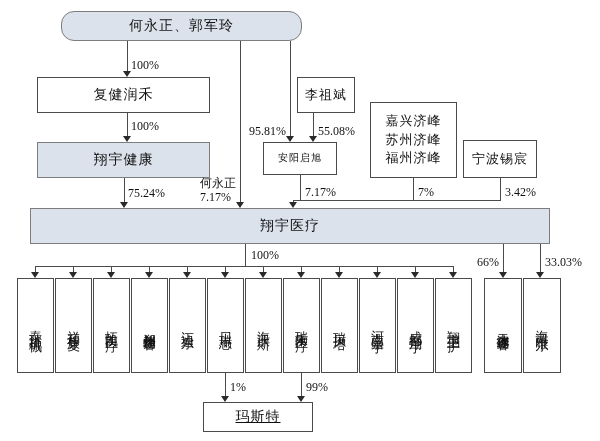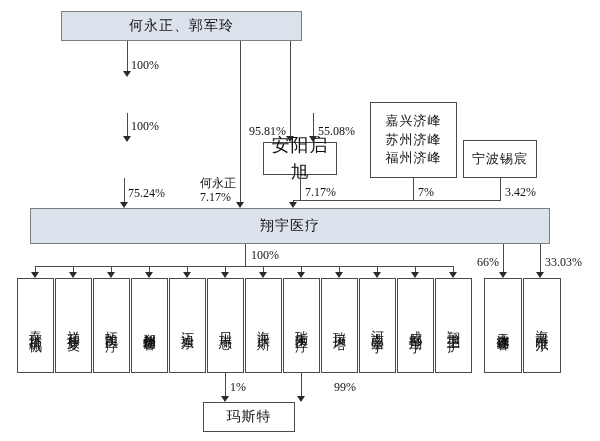--- a/index.html
+++ b/index.html
@@ -25,26 +25,29 @@
   .ar{position:absolute;width:0;height:0;border-left:4px solid transparent;
       border-right:4px solid transparent;border-top:6px solid #2a2a2a;}
   .pct{position:absolute;font-size:12px;white-space:pre-line;line-height:14px;color:#111;}
   .ra{}
 </style>
 </head>
 <body>
 
 <div id="canvas">
 
-  <div class="box gray" style="left:61px;top:11px;width:241px;height:30px;">何永正、郭军玲</div>
+  <div class="box gray" style="left:61px;top:11px;width:241px;height:30px;border-radius:13px;">何永正、郭军玲</div>
 
+  <div class="box" style="left:37px;top:77px;width:173px;height:36px;">复健润禾</div>
 
+  <div class="box gray" style="left:37px;top:142px;width:173px;height:36px;">翔宇健康</div>
 
+  <div class="box" style="left:297px;top:77px;width:58px;height:36px;font-size:13px;">李祖斌</div>
 
-  <div class="box" style="left:263px;top:142px;width:74px;height:33px;font-size:18px;">安阳启旭</div>
+  <div class="box" style="left:263px;top:142px;width:74px;height:33px;font-size:10px;">安阳启旭</div>
 
   <div class="box multiline" style="left:370px;top:102px;width:87px;height:76px;text-align:center;">嘉兴济峰
 苏州济峰
 福州济峰</div>
 
   <div class="box" style="left:463px;top:140px;width:74px;height:38px;font-size:13px;">宁波锡宸</div>
 
   <div class="box gray" style="left:30px;top:208px;width:520px;height:36px;">翔宇医疗</div>
 
   <div class="vbox" style="left:17px;top:278px;width:37px;height:95px;">泰瑞机械</div>
@@ -56,21 +59,21 @@
   <div class="vbox" style="left:245px;top:278px;width:37px;height:95px;">海沃斯</div>
   <div class="vbox" style="left:283px;top:278px;width:37px;height:95px;">瑞禾医疗</div>
   <div class="vbox" style="left:321px;top:278px;width:37px;height:95px;">瑞贝塔</div>
   <div class="vbox" style="left:359px;top:278px;width:37px;height:95px;">河南嘉宇</div>
   <div class="vbox" style="left:397px;top:278px;width:37px;height:95px;">成都翔宇</div>
   <div class="vbox" style="left:435px;top:278px;width:37px;height:95px;">翔宇卫护</div>
 
   <div class="vbox" style="left:484px;top:278px;width:38px;height:95px;letter-spacing:1px;">天津捷创睿</div>
   <div class="vbox" style="left:523px;top:278px;width:38px;height:95px;">海司唯尔</div>
 
-  <div class="box" style="left:203px;top:402px;width:92px;height:30px;">玛斯特</div>
+  <div class="box" style="left:203px;top:402px;width:110px;height:30px;text-decoration:underline;">玛斯特</div>
 
   <div class="vl" style="left:127px;top:41px;height:33px;"></div>
   <div class="vl" style="left:127px;top:113px;height:26px;"></div>
   <div class="vl" style="left:124px;top:178px;height:27px;"></div>
   <div class="vl" style="left:240px;top:41px;height:164px;"></div>
   <div class="vl" style="left:290px;top:41px;height:98px;"></div>
   <div class="vl" style="left:313px;top:113px;height:26px;"></div>
   <div class="vl" style="left:300px;top:175px;height:26px;"></div>
   <div class="vl" style="left:413px;top:178px;height:23px;"></div>
   <div class="vl" style="left:500px;top:178px;height:23px;"></div>
@@ -129,15 +132,15 @@
 7.17%</span>
   <span class="pct ra" style="right:314px;top:124px;">95.81%</span>
   <span class="pct" style="left:318px;top:124px;">55.08%</span>
   <span class="pct" style="left:305px;top:185px;">7.17%</span>
   <span class="pct" style="left:418px;top:185px;">7%</span>
   <span class="pct" style="left:505px;top:185px;">3.42%</span>
   <span class="pct" style="left:251px;top:248px;">100%</span>
   <span class="pct ra" style="right:101px;top:255px;">66%</span>
   <span class="pct" style="left:545px;top:255px;">33.03%</span>
   <span class="pct" style="left:230px;top:380px;">1%</span>
-  <span class="pct" style="left:306px;top:380px;margin-left:28px;">99%</span>
+  <span class="pct" style="left:306px;top:380px;">99%</span>
 
 </div>
 
 </body></html>

